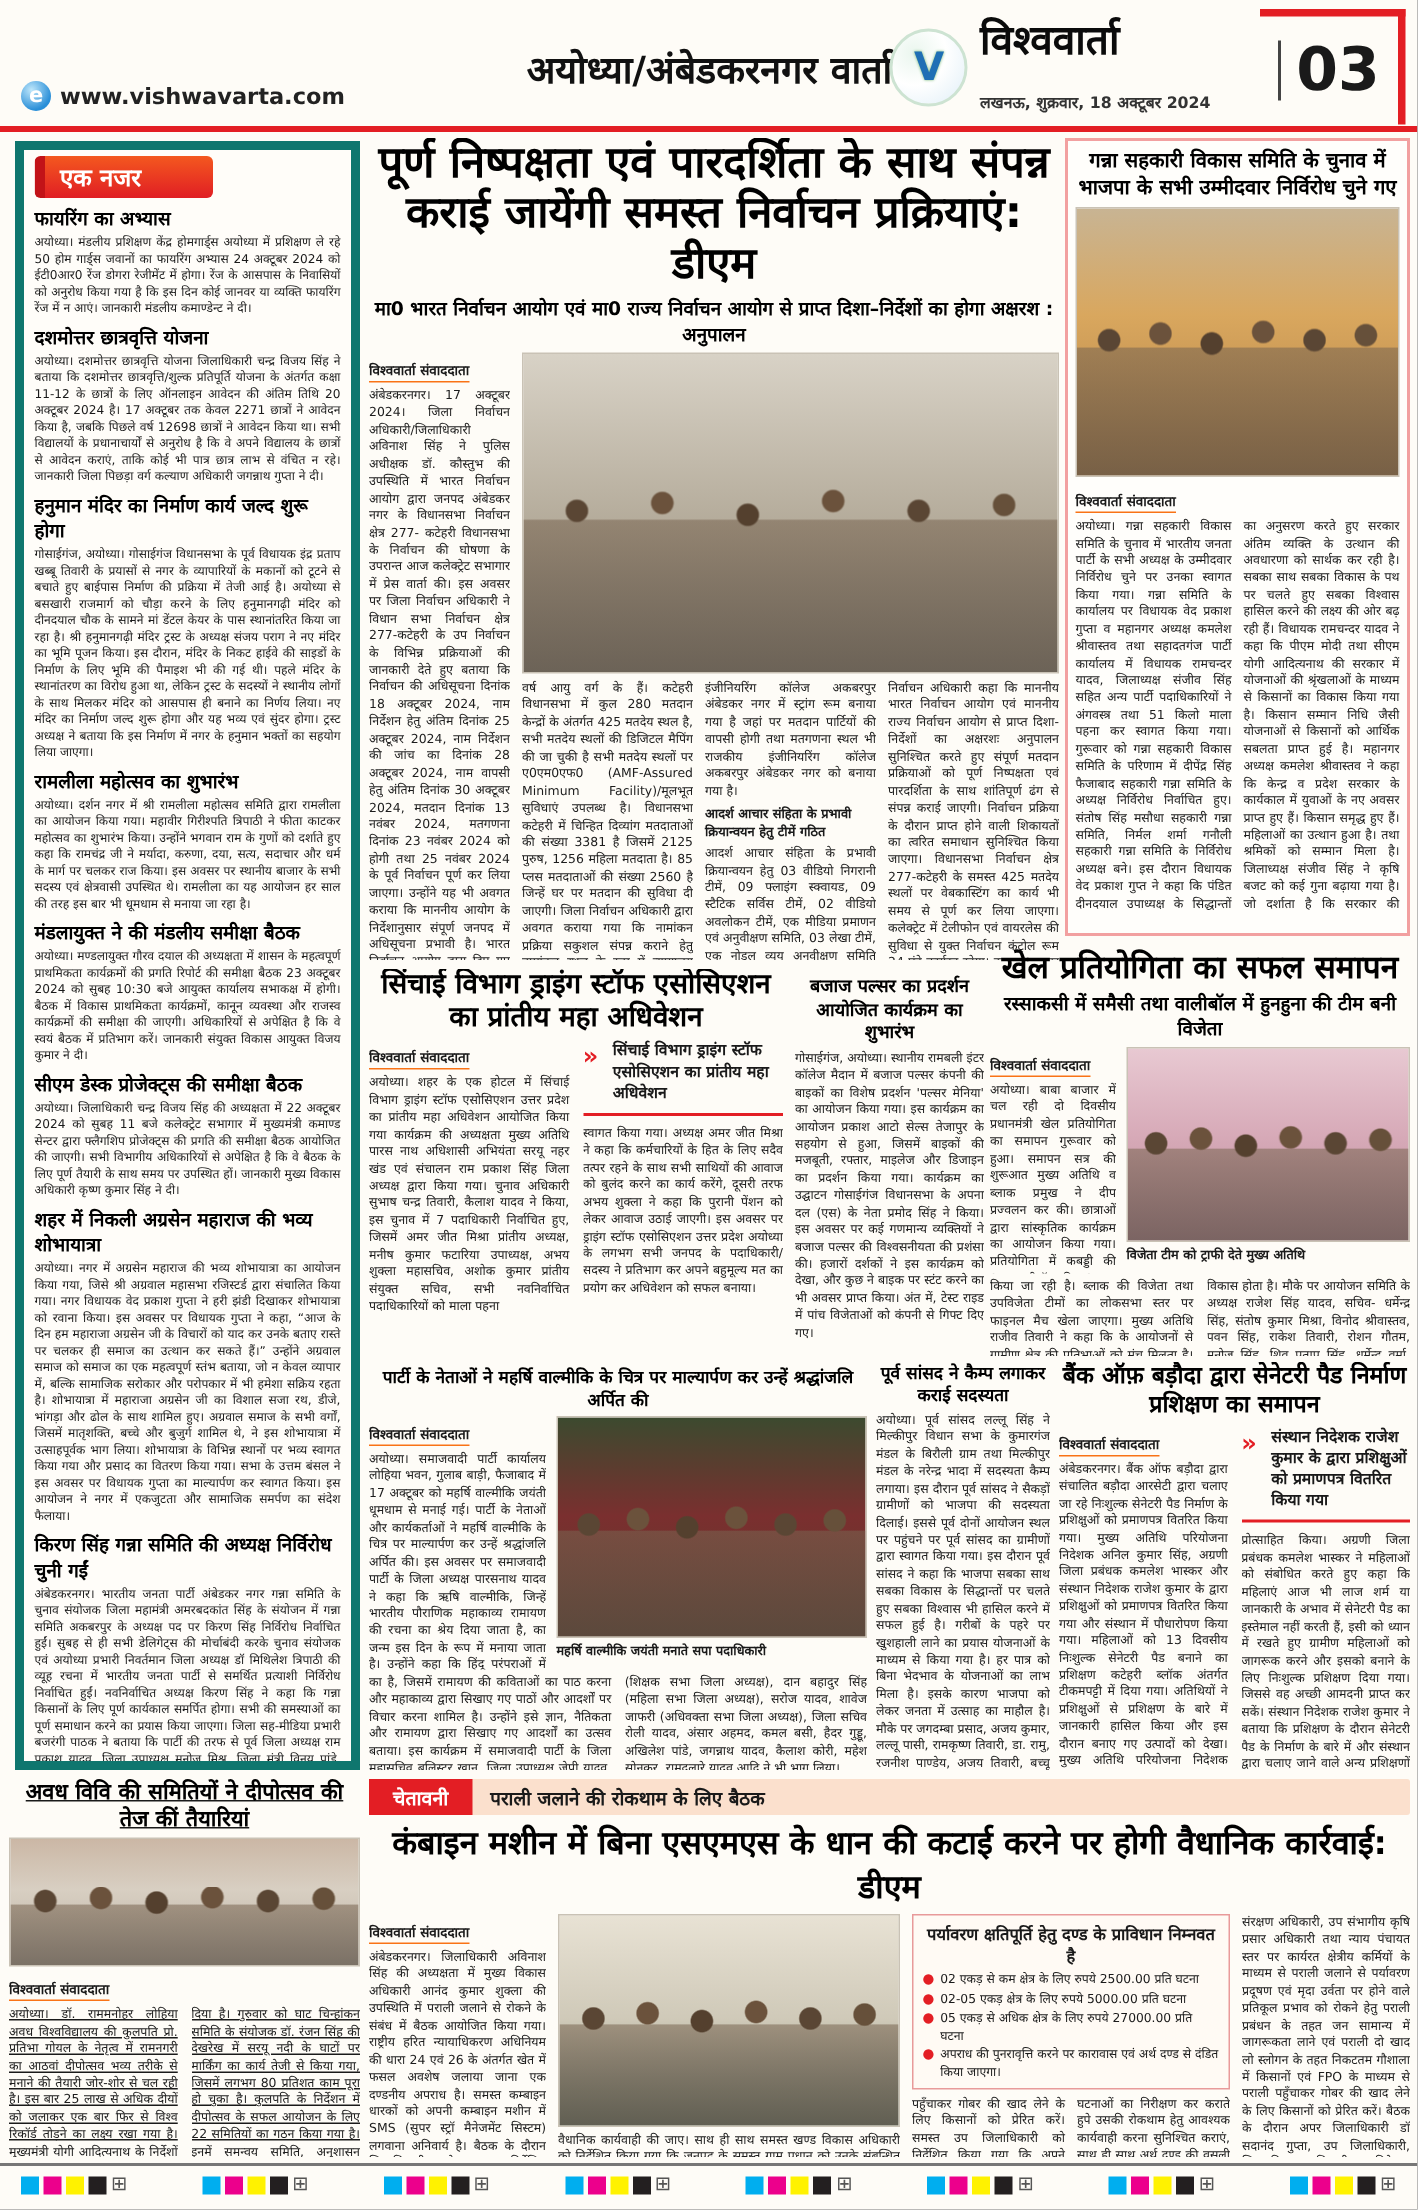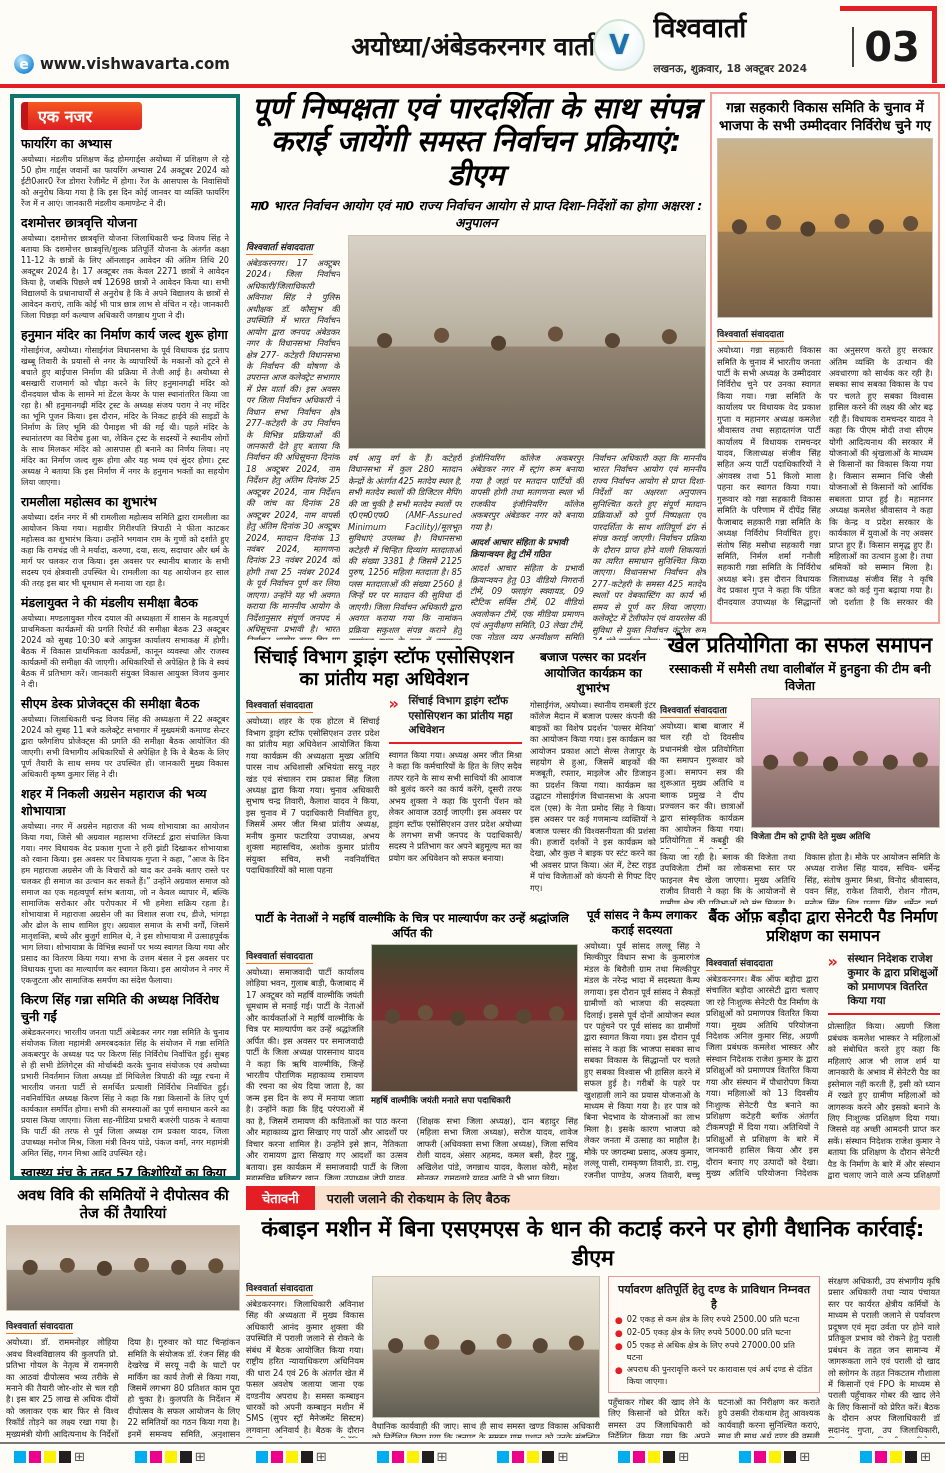--- a/index.html
+++ b/index.html
@@ -32,27 +32,27 @@
       radial-gradient(circle at 42% 20%,#54402e 7px,transparent 8px),
       radial-gradient(circle at 58% 13%,#6b523c 7px,transparent 8px),
       radial-gradient(circle at 74% 18%,#5a4634 7px,transparent 8px),
       radial-gradient(circle at 90% 15%,#66503a 7px,transparent 8px),
       linear-gradient(180deg,transparent 22%,rgba(120,100,80,.55) 23%,rgba(90,80,70,.65));}
   .cap{font-size:8.5px;font-weight:bold;margin-top:2px;}
   .pullq{position:relative;padding-left:20px;font-size:10.5px;font-weight:bold;line-height:1.35;border-bottom:2px solid #e31e24;padding-bottom:6px;margin-bottom:6px;}
   .pullq .mark{position:absolute;left:0;top:0;color:#e31e24;font-size:16px;font-weight:bold;}
   .hl{font-weight:bold;text-align:center;color:#000;}
   
-  .onelook{position:absolute;left:10px;top:94px;width:230px;height:1086px;border:4px solid #0f766e;background:#fffdf9;overflow:hidden;padding:4px 7px;box-sizing:border-box;}
+  .onelook{position:absolute;left:10px;top:94px;width:230px;height:1086px;border:6px solid #0f766e;background:#fffdf9;overflow:hidden;padding:4px 7px;box-sizing:border-box;}
   .onelook-bar{background:linear-gradient(180deg,#f4581f,#e01e24);color:#fff;font-weight:bold;font-size:16px;
                padding:3px 10px;border-radius:4px;border-left:7px solid #c21318;margin-bottom:4px;width:45%;}
   .ol-title{font-weight:bold;font-size:12.5px;margin:5px 0 2px;color:#000;}
   .ol-body{font-size:8.1px;line-height:1.36;text-align:justify;}
   
-  .mainart{position:absolute;left:246px;top:92px;width:460px;height:548px;overflow:hidden;font-style:italic;}
+  .mainart{position:absolute;left:246px;top:92px;width:460px;height:548px;overflow:hidden;}
   .mainart .h1{font-size:29px;line-height:1.15;}
   .mainart .h2{font-size:12.5px;margin:5px 0 4px;}
   .main-row{display:flex;gap:8px;}
   .intro-col{width:94px;flex:none;}
   .main-right{flex:1;}
   .ph-press{height:212px;background:linear-gradient(180deg,#d8d2c6,#b3aa99 55%,#8e8677);}
   .cols3{display:flex;gap:8px;margin-top:4px;}
   .cols3 > div{flex:1;}
   .inner-head{font-weight:bold;font-size:8.6px;margin:3px 0;}
   
@@ -78,21 +78,21 @@
   .valmiki .h1{font-size:18px;line-height:1.2;}
   .valmiki .h2{font-size:11.5px;margin:2px 0 4px;}
   .val-row{display:flex;gap:7px;}
   .val-c1{width:118px;flex:none;}
   .ph-valmiki{height:146px;background:linear-gradient(180deg,#3c4a2f,#7a2f2f 45%,#5e3b2a);}
   .sansad{position:absolute;left:584px;top:908px;width:116px;height:272px;overflow:hidden;}
   .sansad .h1{font-size:11.5px;line-height:1.3;margin-bottom:3px;}
   .bank{position:absolute;left:706px;top:908px;width:234px;height:272px;overflow:hidden;}
   .bank .h1{font-size:15.5px;line-height:1.25;margin-bottom:4px;}
   
-  .awadh{position:absolute;left:6px;top:1186px;width:234px;height:252px;overflow:hidden;}
+  .awadh{position:absolute;left:6px;top:1186px;width:234px;height:252px;overflow:hidden;text-decoration:underline;}
   .awadh .h1{font-size:14.5px;line-height:1.25;margin-bottom:3px;}
   .ph-awadh{height:84px;background:linear-gradient(180deg,#cbb7a5,#d8cfc2 40%,#b9b0a2);margin-bottom:3px;}
   
   .kambain{position:absolute;left:246px;top:1186px;width:694px;height:252px;overflow:hidden;}
   .warnbar{display:flex;align-items:stretch;background:#fbe0cd;border-radius:2px;height:24px;margin-bottom:3px;}
   .warnlbl{background:#e31e24;color:#fff;font-weight:bold;font-size:13px;padding:2px 16px;display:flex;align-items:center;}
   .warntitle{font-weight:bold;font-size:12.5px;display:flex;align-items:center;padding-left:12px;}
   .kambain .h1{font-size:21.5px;margin:2px 0 5px;}
   .kam-row{display:flex;gap:8px;}
   .kam-a{width:118px;flex:none;}

